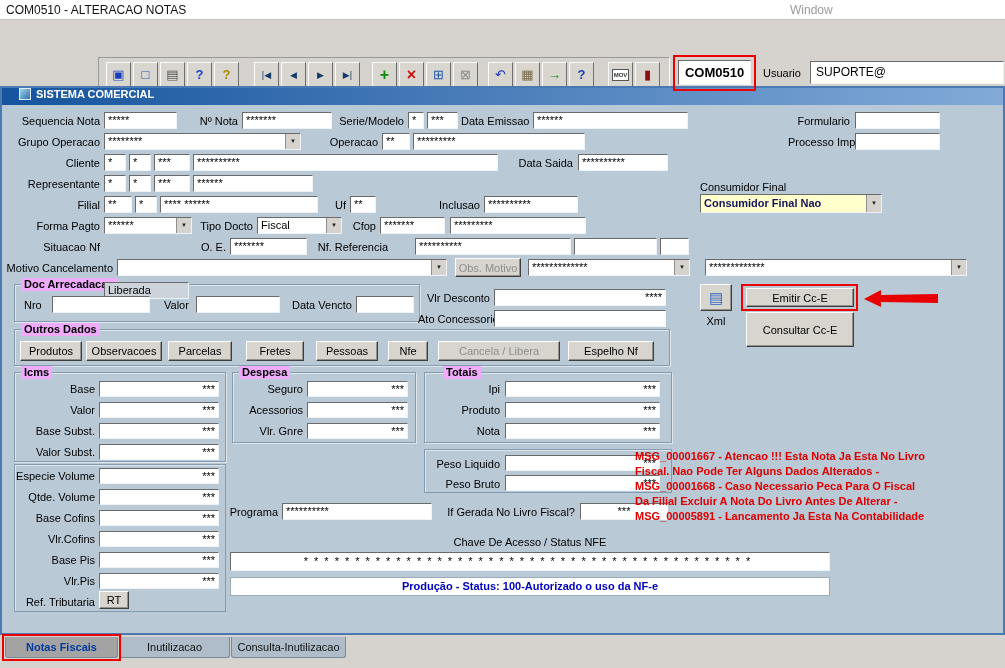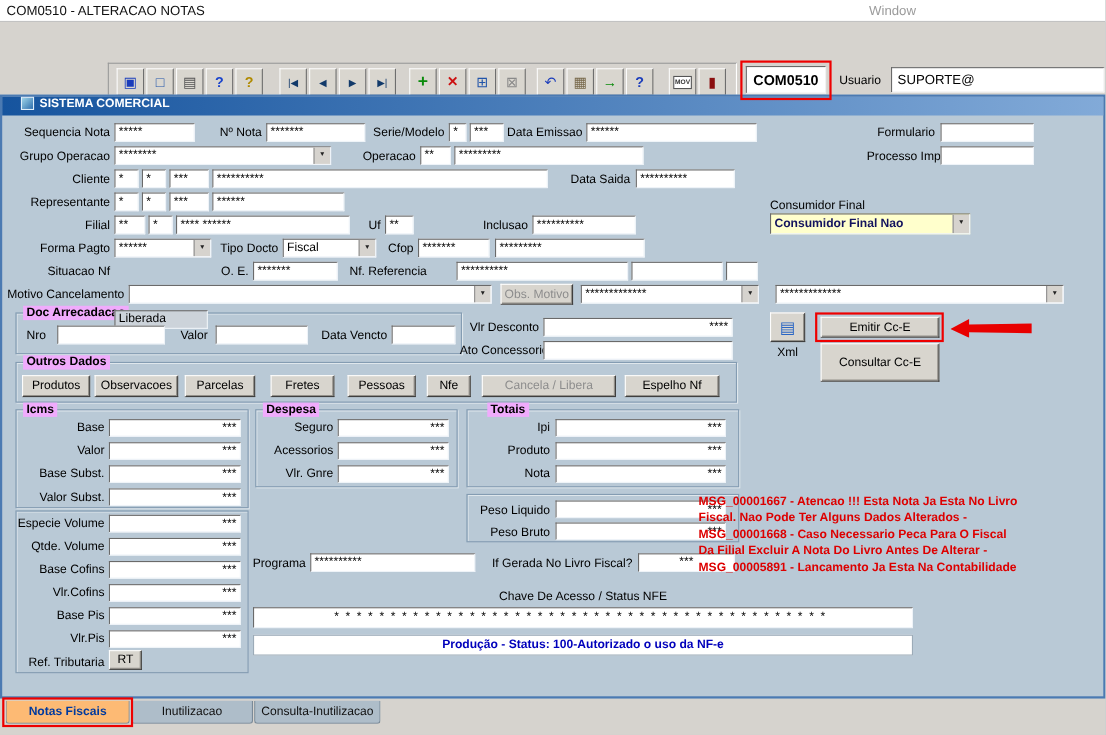--- a/index.html
+++ b/index.html
@@ -47,21 +47,21 @@
          cursor:pointer; z-index:5; white-space:nowrap; }
   .btn.disabled { color:#8d8d8d; cursor:default; }
   .grp { position:absolute; border:1px solid #849cb2; box-shadow:inset 1px 1px 0 rgba(255,255,255,.55),1px 1px 0 rgba(255,255,255,.55); z-index:2; }
   .grp-title { position:absolute; top:-7px; left:6px; background:#f0abfc; padding:0 3px; font-size:11px; font-weight:bold; line-height:13px; white-space:nowrap; }
   .box { position:absolute; border:1px solid #849cb2; box-shadow:inset 1px 1px 0 rgba(255,255,255,.55); z-index:2; }
   .msg { position:absolute; left:635px; width:372px; font-size:11px; font-weight:bold; color:#dd0000; z-index:5; white-space:nowrap; }
   .ann { position:absolute; border:2px solid #ee0000; pointer-events:none; z-index:40; background:transparent; }
   
   .tab { position:absolute; top:637px; height:21px; font-size:11px; display:flex; align-items:center; justify-content:center;
          border:1px solid #7a8a98; border-top:none; border-radius:0 0 3px 3px; background:#aebdc9; color:#111; cursor:pointer; z-index:5; }
-  .tab.active { background:#fdba74; font-weight:bold; color:#003a9e; }
+  .tab.active { background:#a3a3a3; font-weight:bold; color:#003a9e; }
 </style>
 </head>
 <body>
 
 <div id="app">
 
   <div id="titlebar">
     <span id="app-title">COM0510 - ALTERACAO NOTAS</span>
     <span id="menu-window">Window</span>
   </div>

